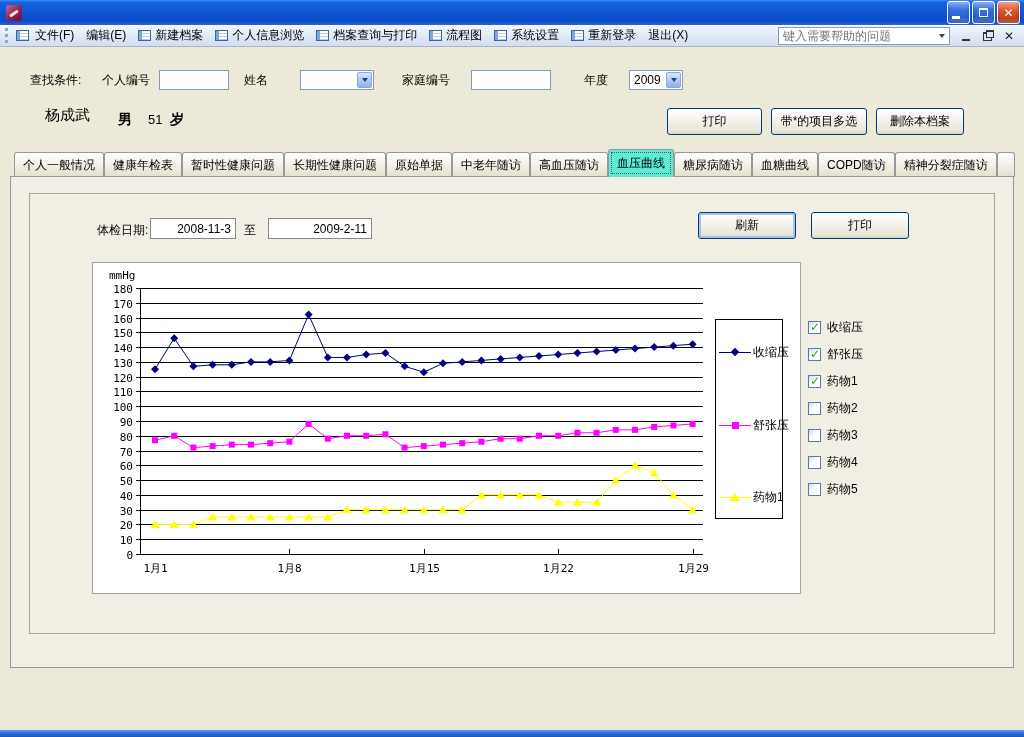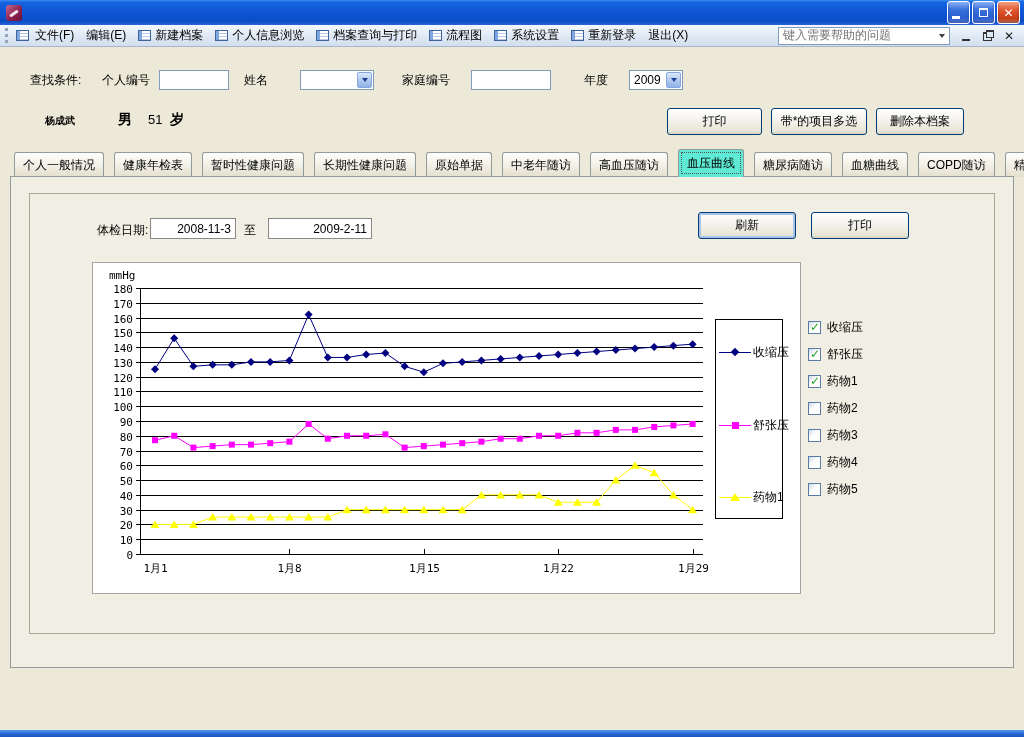--- a/index.html
+++ b/index.html
@@ -25,21 +25,21 @@
 
   
   .menubar{position:absolute;top:25px;left:0;right:0;height:22px;
     background:linear-gradient(180deg,#f4f8fd 0%,#dde7f4 60%,#d2dff0 100%);
     border-bottom:1px solid #a9b6c9;display:flex;align-items:center;box-sizing:border-box;padding:0 4px;}
   .grip{width:3px;height:15px;border-left:3px dotted #93a4bb;margin:0 5px 0 1px;}
   .menu-item{display:flex;align-items:center;gap:4px;padding:2px 6px;white-space:nowrap;cursor:default;}
   .form-icon{width:13px;height:11px;border:1px solid #40639c;background:
      linear-gradient(90deg,#7fa7df 0 3px,transparent 3px),
      repeating-linear-gradient(180deg,#fff 0 2px,#b9cbe6 2px 3px);box-sizing:border-box;flex:0 0 auto;}
-  .help-box{margin-left:auto;width:172px;height:18px;background:#fff;border:1px solid #7f9db9;display:flex;align-items:center;box-sizing:border-box;font-family:Liberation Mono, monospace;}
+  .help-box{margin-left:auto;width:172px;height:18px;background:#fff;border:1px solid #7f9db9;display:flex;align-items:center;box-sizing:border-box;}
   .help-box input{border:none;outline:none;flex:1;font-size:12px;padding:1px 4px;font-family:inherit;background:transparent;min-width:0;}
   .help-arrow{width:14px;height:100%;display:flex;align-items:center;justify-content:center;}
   .tri-down{width:0;height:0;border-left:3px solid transparent;border-right:3px solid transparent;border-top:4px solid #404040;}
   .mdi-ctrls{display:flex;align-items:center;margin:0 4px 0 10px;gap:7px;}
   .mdi-btn{width:14px;height:14px;position:relative;}
   .mg-min{position:absolute;left:2px;bottom:2px;width:8px;height:2px;background:#333;}
   .mg-restore{position:absolute;left:2px;top:3px;width:7px;height:6px;border:1px solid #333;border-top-width:2px;}
   .mg-restore::before{content:"";position:absolute;left:2px;top:-4px;width:6px;height:5px;border:1px solid #333;border-top-width:2px;background:#dde7f4;}
   .mg-close{position:absolute;inset:0;display:flex;align-items:center;justify-content:center;color:#222;font-size:12px;font-weight:bold;line-height:1;}
 
@@ -49,30 +49,30 @@
   .txt-input{position:absolute;top:0;height:20px;background:#fff;border:1px solid #7f9db9;box-sizing:border-box;font-size:12px;padding:0 3px;font-family:inherit;}
   .combo{position:absolute;top:0;height:20px;background:#fff;border:1px solid #7f9db9;box-sizing:border-box;padding-left:13px;}
   .combo .val{position:absolute;left:4px;top:2px;font-size:12px;}
   .combo-btn{position:absolute;right:1px;top:1px;bottom:1px;width:15px;border-radius:2px;
     background:linear-gradient(180deg,#dce8fa 0%,#b6cdf1 45%,#90b1e8 100%);border:1px solid #86a7e0;box-sizing:border-box;
     display:flex;align-items:center;justify-content:center;}
   .combo-btn .tri-down{border-top-color:#1c3f94;}
 
   
   .person-row{position:absolute;top:106px;left:0;width:1024px;height:30px;}
-  .p-name{position:absolute;left:45px;top:8px;font-size:10px;font-weight:bold;}
+  .p-name{position:absolute;left:45px;top:0;font-size:15px;font-weight:normal;}
   .p-gender{position:absolute;left:118px;top:5px;font-size:14px;font-weight:bold;}
   .p-age{position:absolute;left:148px;top:6px;font-size:13px;}
   .p-age-unit{position:absolute;left:170px;top:5px;font-size:14px;font-weight:bold;}
   .xp-btn{position:absolute;height:27px;border:1px solid #003c74;border-radius:3px;
     background:linear-gradient(180deg,#ffffff 0%,#f4f2ec 45%,#e8e5d6 88%,#d8d4c2 100%);
     font-size:12px;font-family:inherit;display:flex;align-items:center;justify-content:center;cursor:default;box-sizing:border-box;text-align:right;}
 
   
-  .tabs-row{position:absolute;top:149px;left:14px;right:8px;height:28px;display:flex;align-items:flex-end;gap:10px;text-align:center;}
+  .tabs-row{position:absolute;top:149px;left:14px;right:8px;height:28px;display:flex;align-items:flex-end;gap:0;text-align:center;}
   .tab{height:25px;padding:0 8px;display:flex;align-items:center;white-space:nowrap;
     background:linear-gradient(180deg,#fefefd 0%,#f1efe4 55%,#e2dfcd 100%);
     border:1px solid #919b9c;border-bottom:none;border-radius:3px 3px 0 0;font-size:12px;box-sizing:border-box;}
   .tab.active{height:28px;background:#5eead4;position:relative;z-index:3;outline:1px dotted #555;outline-offset:-4px;}
 
   
   .tab-panel{position:absolute;top:176px;left:10px;width:1004px;height:492px;background:#f1efe3;
     border:1px solid #919b9c;box-sizing:border-box;z-index:2;}
   .inner-panel{position:absolute;top:16px;left:18px;width:966px;height:441px;background:#f1efe3;
     border:1px solid #aaa79a;box-sizing:border-box;}

